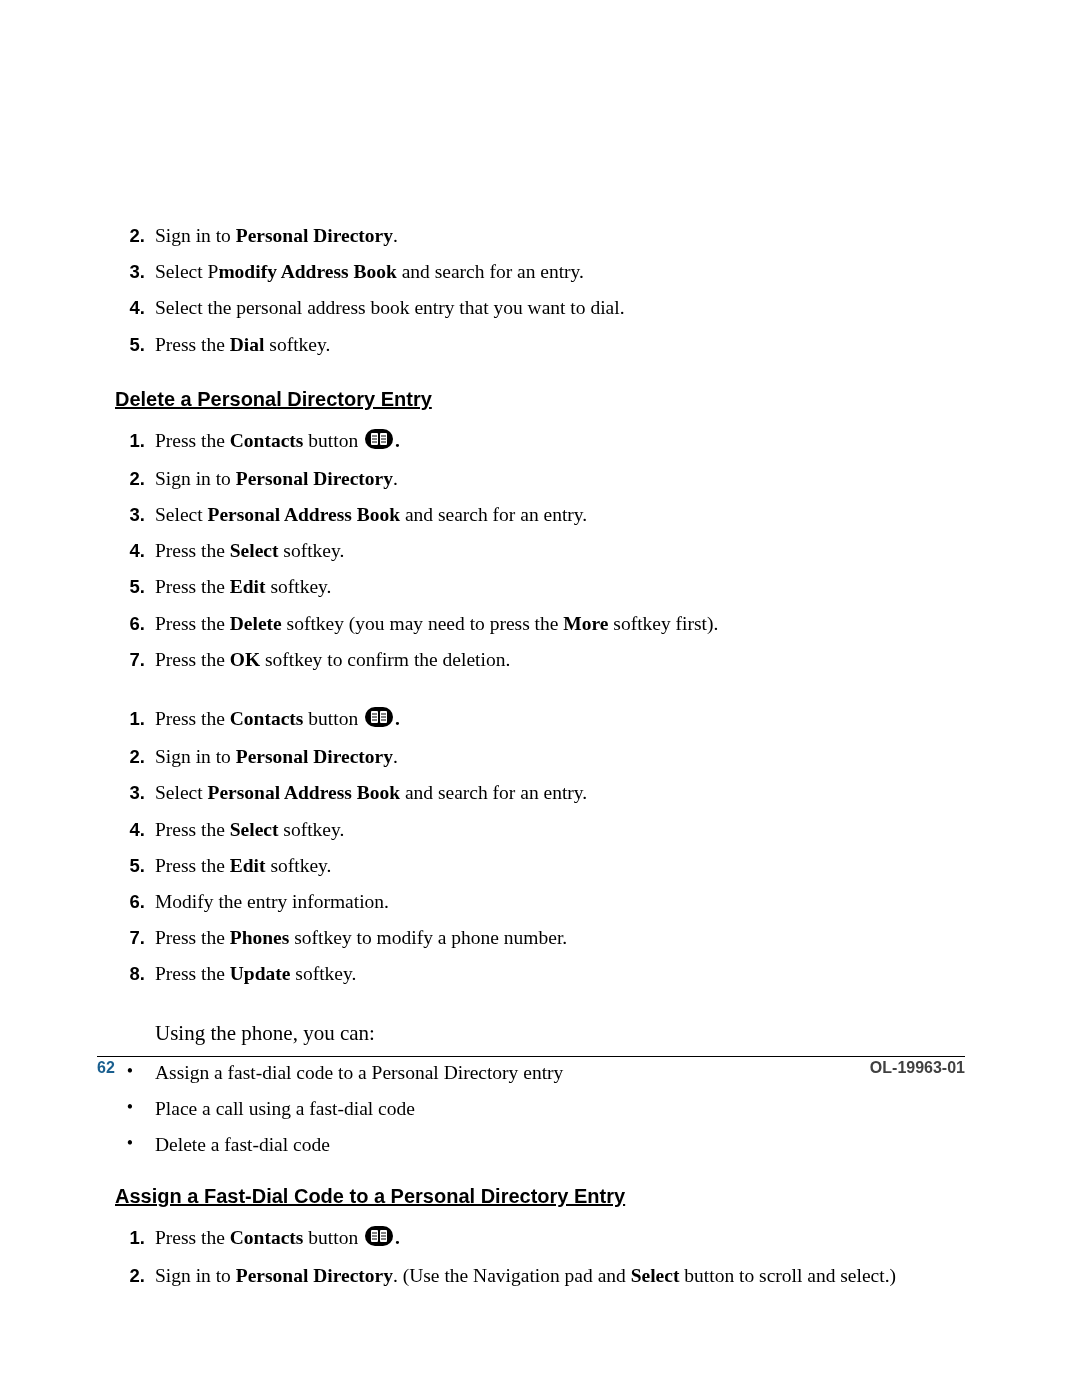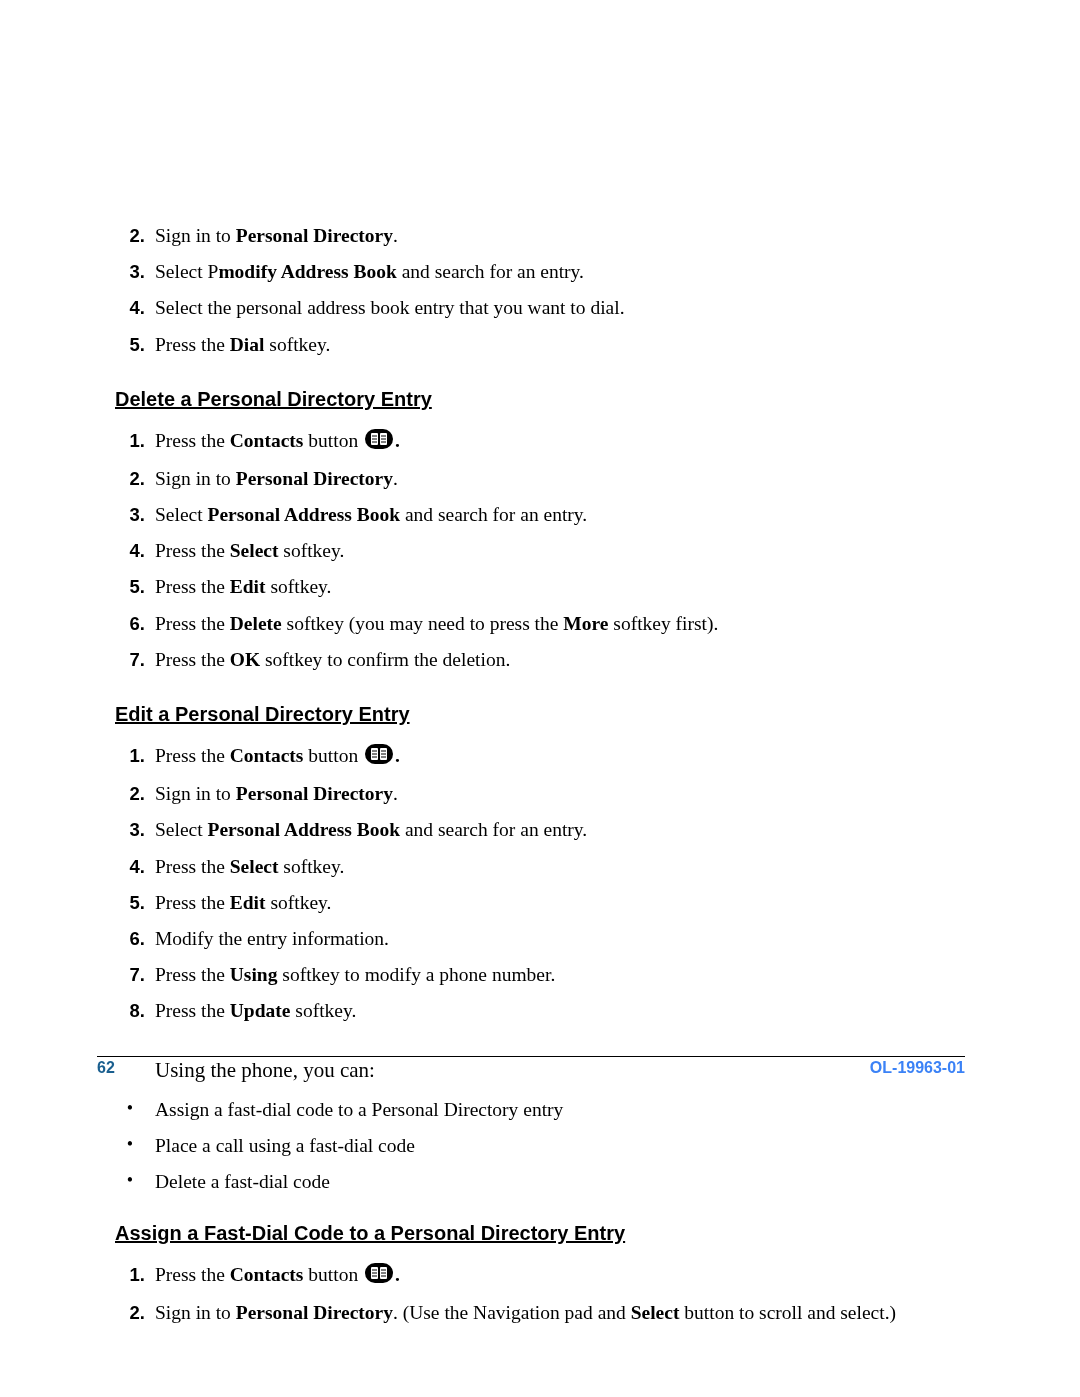--- a/index.html
+++ b/index.html
@@ -87,21 +87,21 @@
     right: 115px;
     border-top: 1px solid #000;
     padding-top: 2px;
     display: flex;
     justify-content: space-between;
     font-family: Arial, Helvetica, sans-serif;
     font-weight: bold;
     font-size: 16px;
   }
   .footer .page-num { color: #1a5f8f; }
-  .footer .doc-id { color: #3b82f6; }
+  .footer .doc-id { color: #404040; }
 </style>
 </head>
 <body>
 
 <div class="page">
 
   <ol class="ol" id="intro-list">
       <li>
         <span class="num">2.</span>
         <span class="txt">Sign in to <span class="b">Personal Directory</span>.</span>
@@ -155,21 +155,20 @@
         </li>
         <li>
           <span class="num">6.</span>
           <span class="txt">Press the <span class="b">Delete</span> softkey (you may need to press the <span class="b">More</span> softkey first).</span>
         </li>
         <li>
           <span class="num">7.</span>
           <span class="txt">Press the <span class="b">OK</span> softkey to confirm the deletion.</span>
         </li>
       </ol>
-      <h3 class="section-sub">Edit a Personal Directory Entry</h3>
       <ol class="ol">
         <li>
           <span class="num">1.</span>
           <span class="txt">Press the <span class="b">Contacts</span> button <span class="contacts-icon"><svg width="28" height="20" viewBox="0 0 28 20">
                 <rect x="0" y="0" width="28" height="20" rx="10" ry="10" fill="#000"></rect>
                 <rect x="6" y="4" width="7" height="12" rx="1" fill="#fff"></rect>
                 <rect x="15" y="4" width="7" height="12" rx="1" fill="#fff"></rect>
                 <line x1="7" y1="7" x2="12" y2="7" stroke="#000" stroke-width="1"></line>
                 <line x1="7" y1="10" x2="12" y2="10" stroke="#000" stroke-width="1"></line>
                 <line x1="7" y1="13" x2="12" y2="13" stroke="#000" stroke-width="1"></line>
@@ -193,21 +192,21 @@
         <li>
           <span class="num">5.</span>
           <span class="txt">Press the <span class="b">Edit</span> softkey.</span>
         </li>
         <li>
           <span class="num">6.</span>
           <span class="txt">Modify the entry information.</span>
         </li>
         <li>
           <span class="num">7.</span>
-          <span class="txt">Press the <span class="b">Using</span> softkey to modify a phone number.</span>
+          <span class="txt">Press the <span class="b">Phones</span> softkey to modify a phone number.</span>
         </li>
         <li>
           <span class="num">8.</span>
           <span class="txt">Press the <span class="b">Update</span> softkey.</span>
         </li>
       </ol>
     </div>
 
   <p class="para">Using the phone, you can:</p>
   <ul class="ul" id="bullets">

